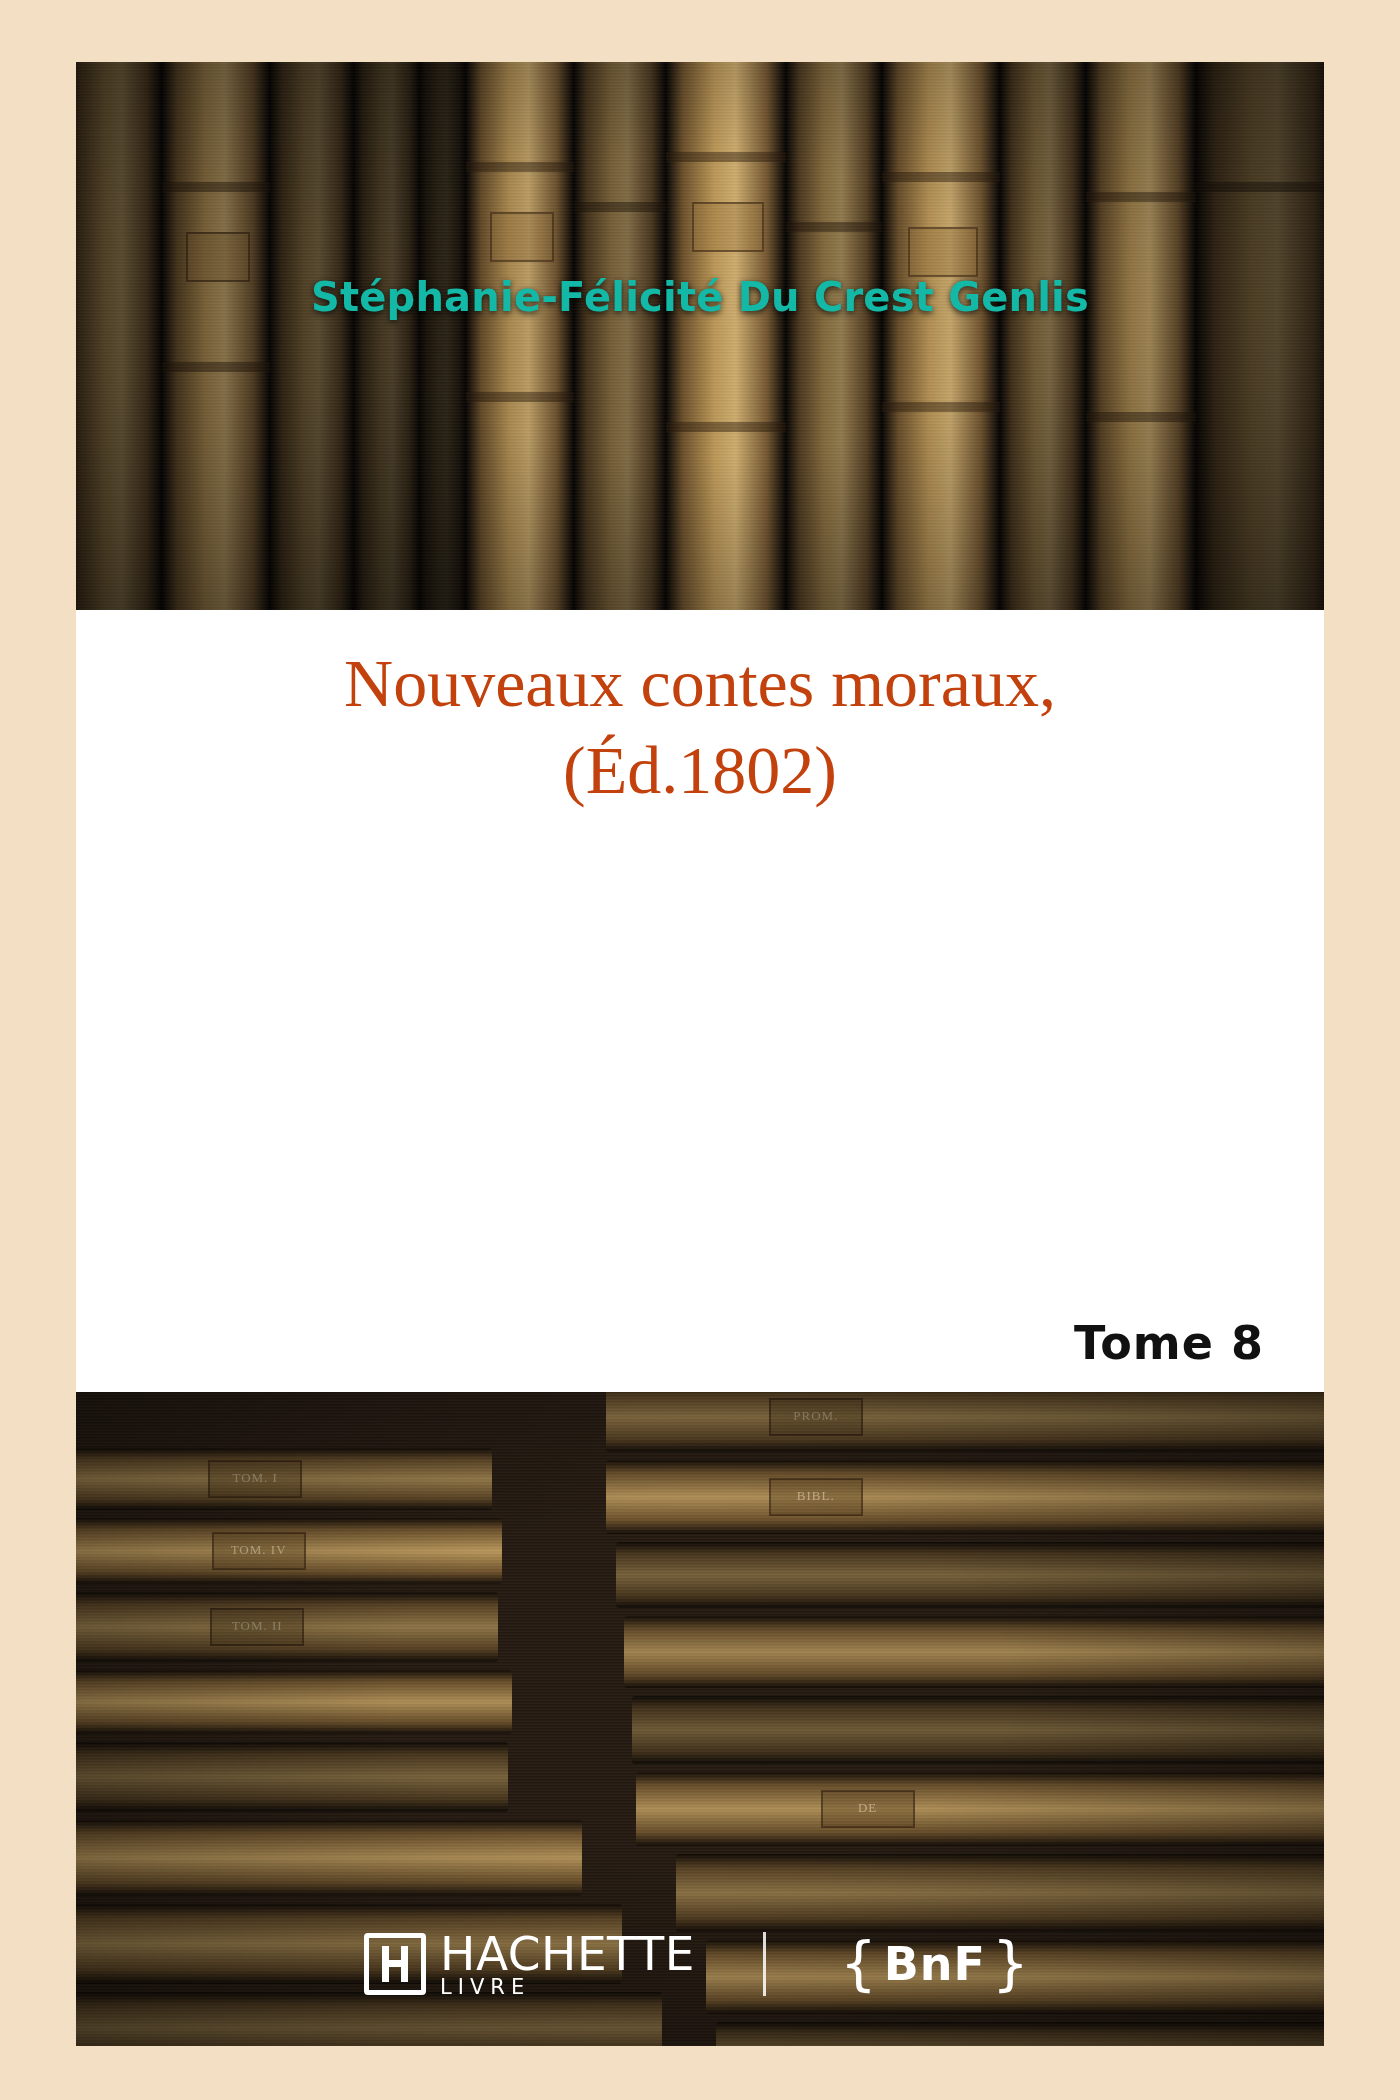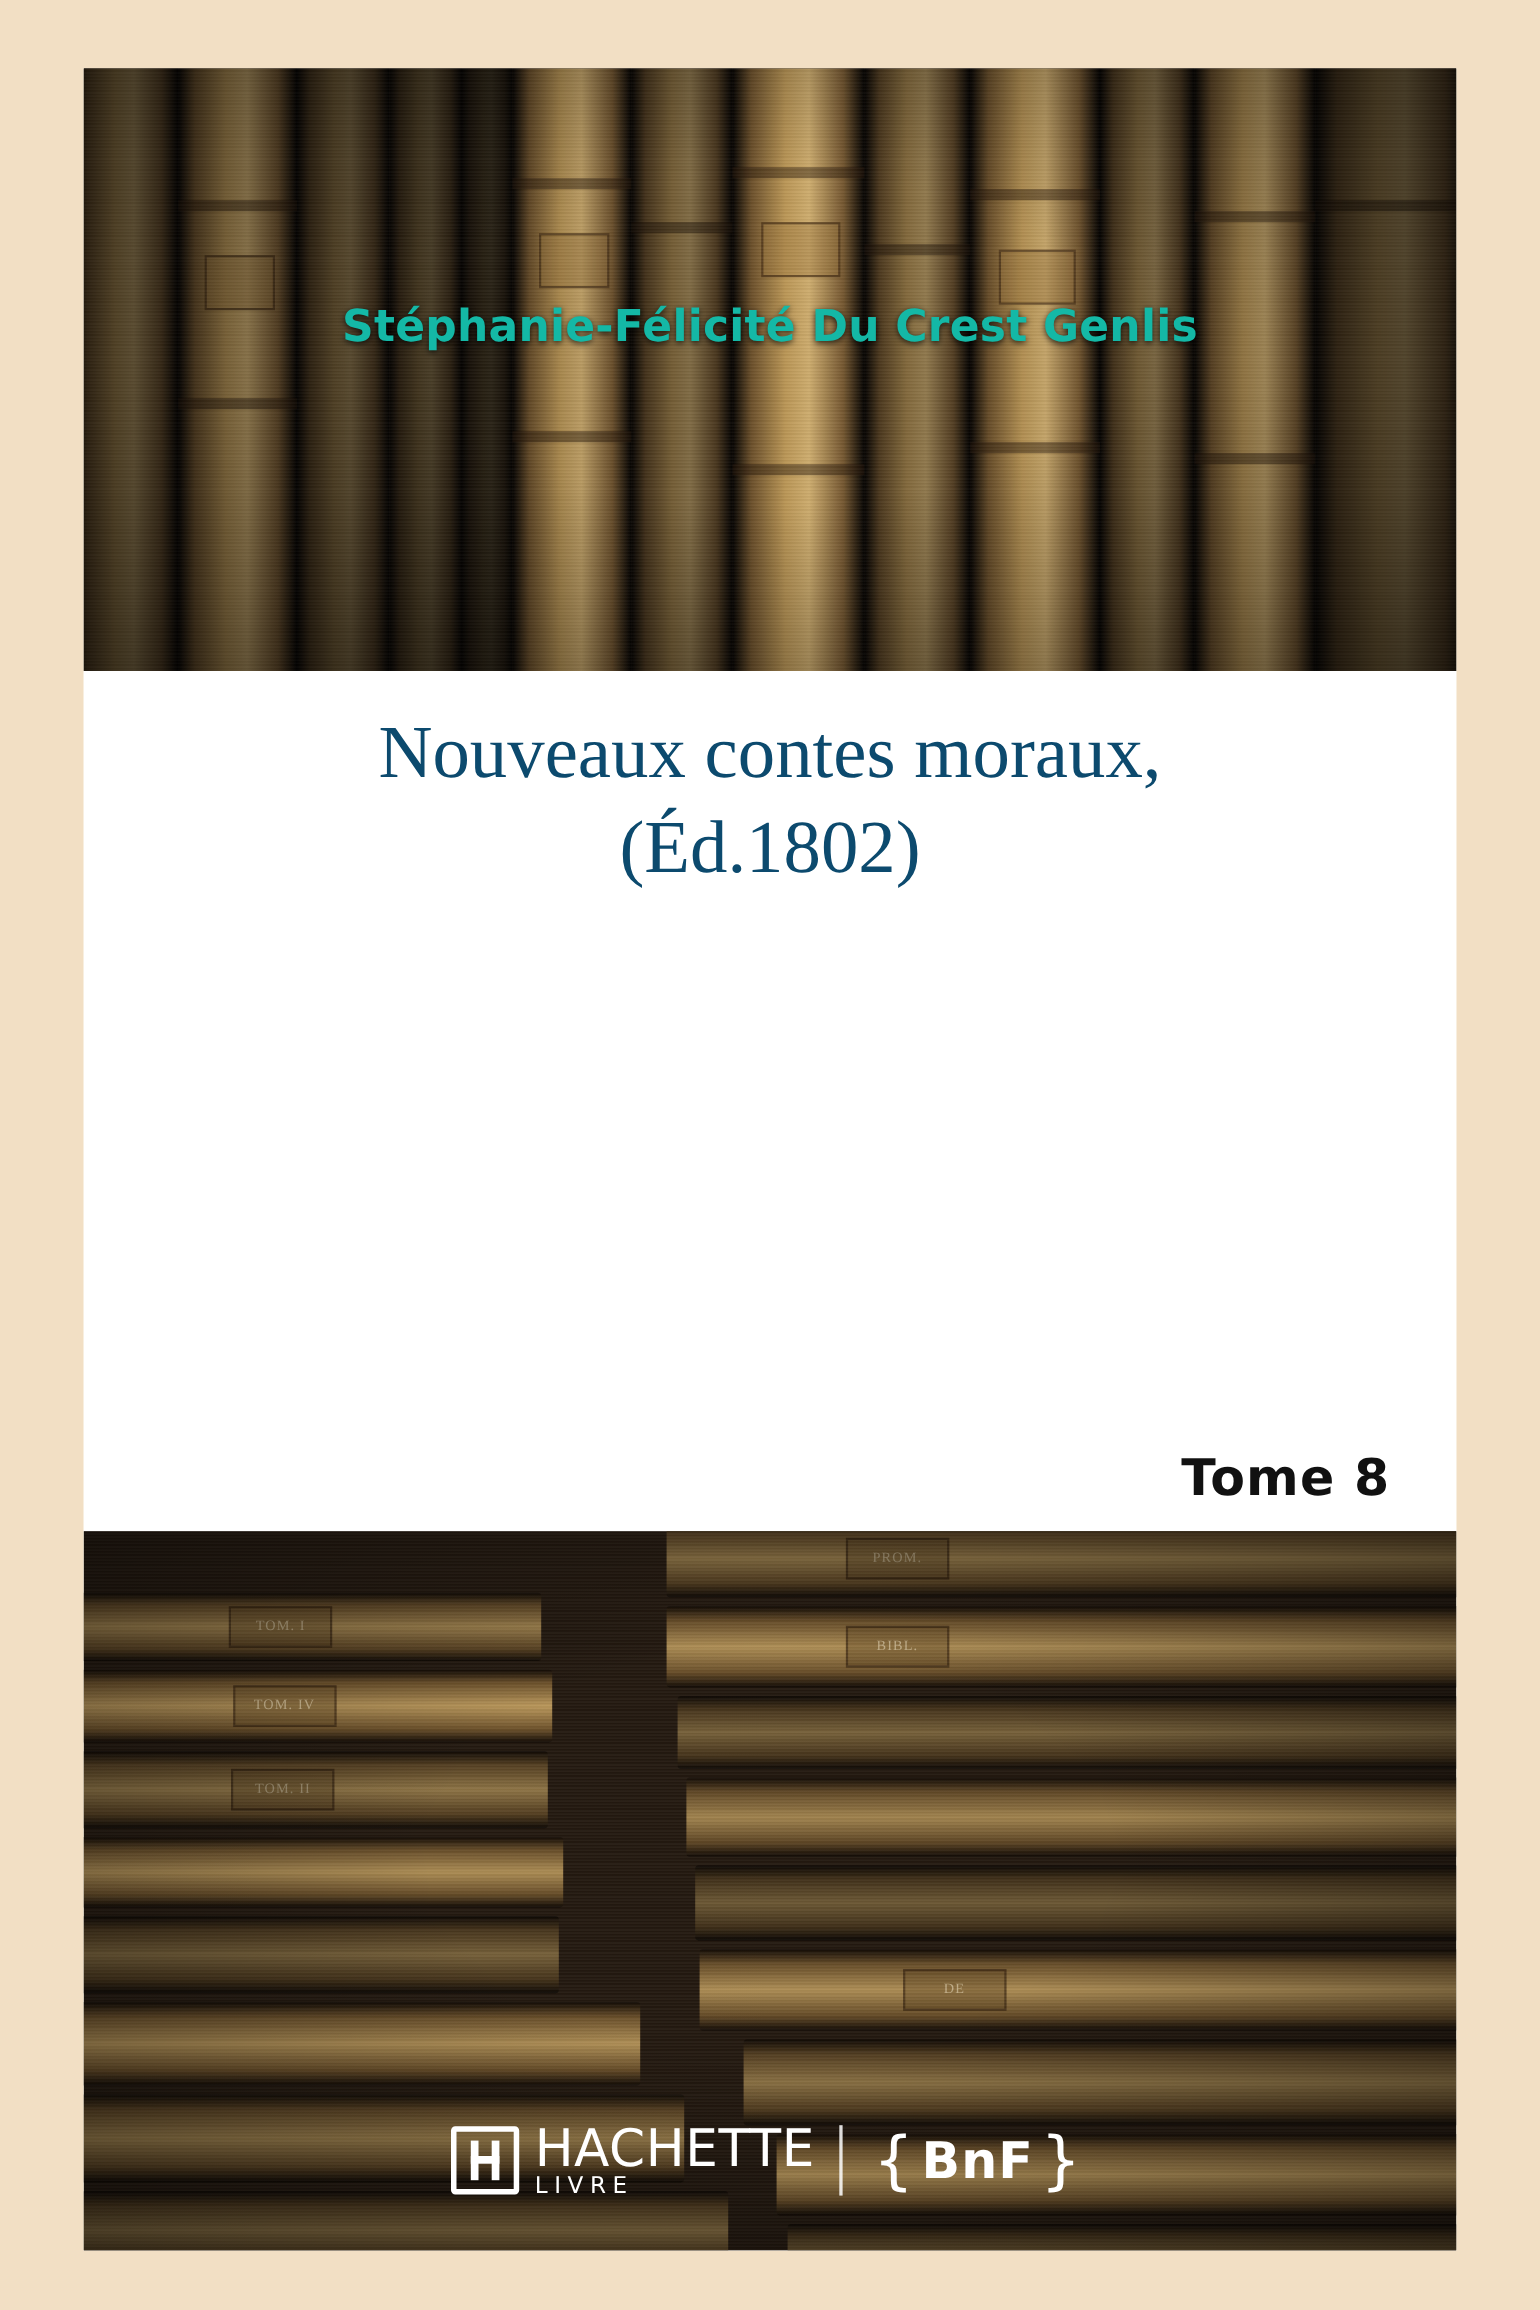--- a/index.html
+++ b/index.html
@@ -155,21 +155,21 @@
   }
   .title {
     position: absolute;
     left: 60px;
     right: 60px;
     top: 30px;
     text-align: center;
     font-family: "Liberation Serif", serif;
     font-size: 68px;
     line-height: 1.28;
-    color: #0c4a6e;
+    color: #c2410c;
     font-weight: normal;
   }
   .tome {
     position: absolute;
     right: 60px;
     bottom: 22px;
     font-family: "DejaVu Sans", sans-serif;
     font-weight: bold;
     font-size: 46px;
     color: #111111;
@@ -178,21 +178,21 @@
 
   
   .logos {
     position: absolute;
     left: 0;
     right: 0;
     bottom: 48px;
     display: flex;
     justify-content: center;
     align-items: center;
-    gap: 22px;
+    gap: 68px;
   }
   .hachette {
     display: flex;
     align-items: center;
     gap: 14px;
   }
   .h-mark {
     width: 62px;
     height: 62px;
     border: 5px solid #ffffff;

